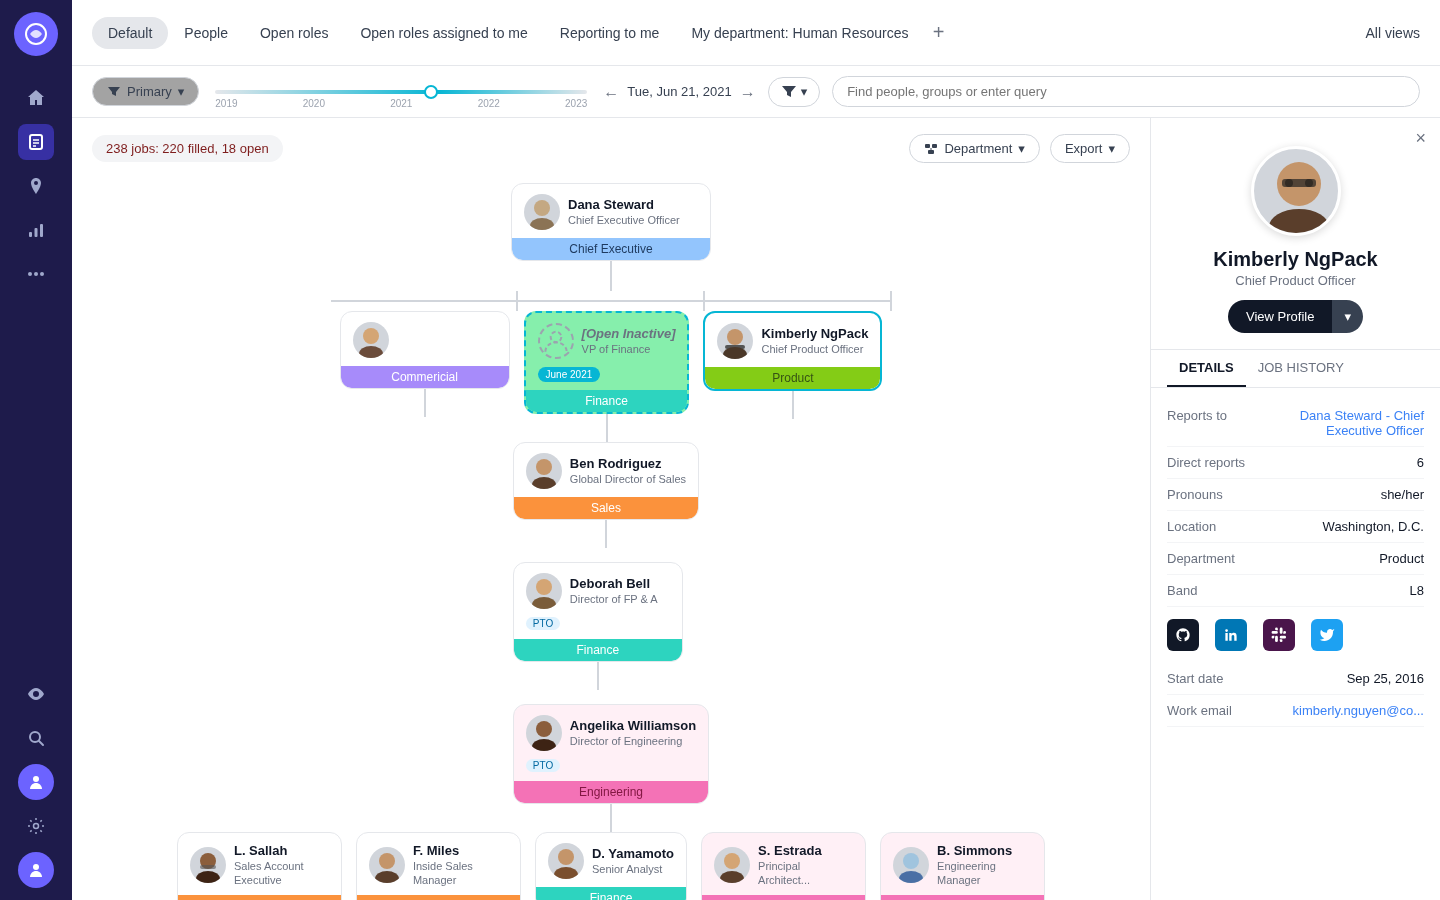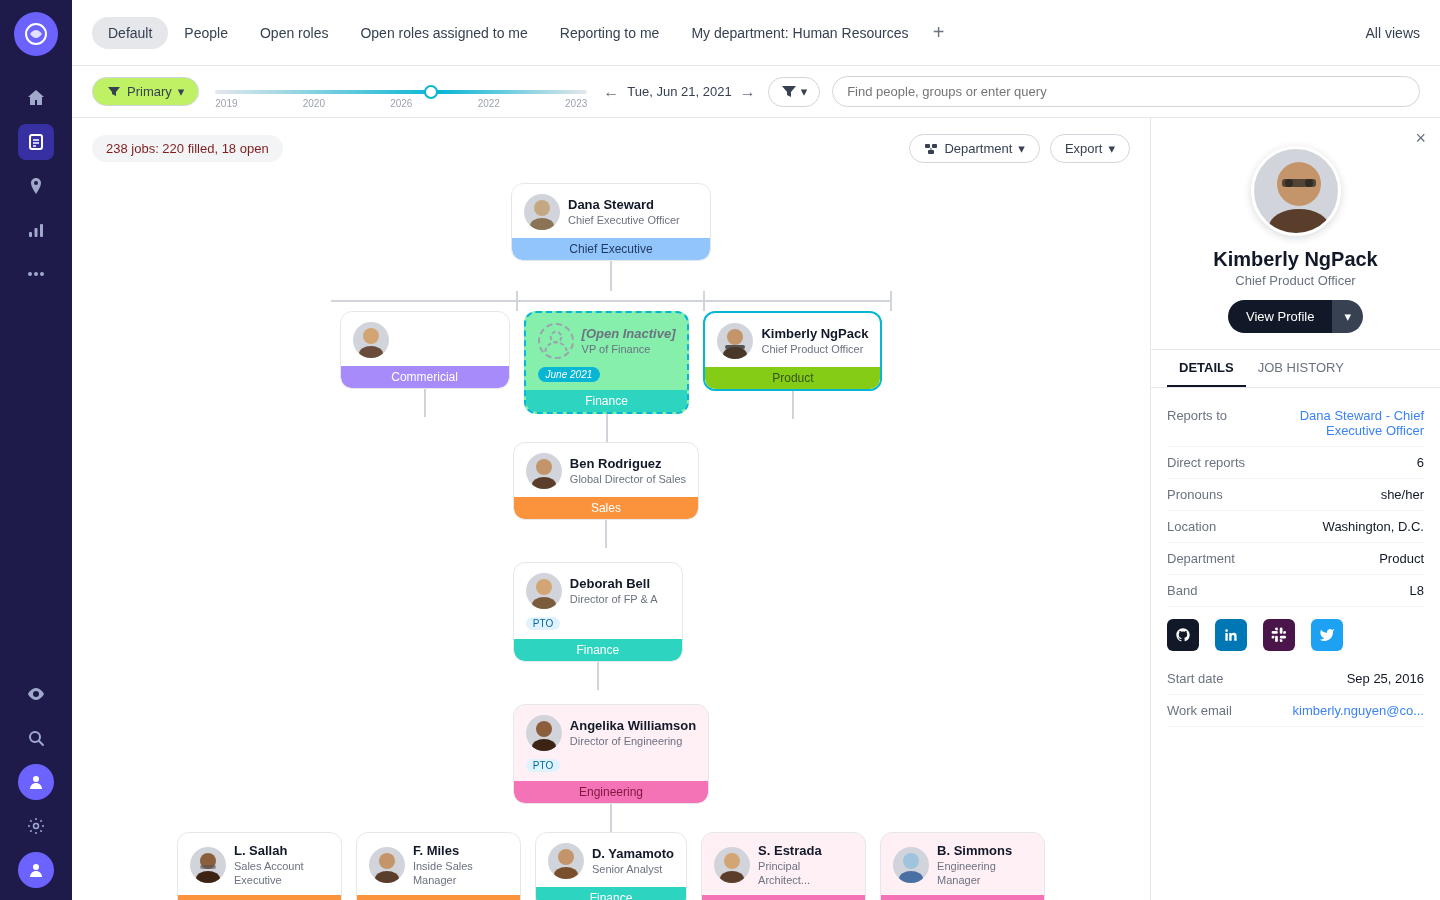--- a/index.html
+++ b/index.html
@@ -88,21 +88,21 @@
       gap: 12px;
       border-bottom: 1px solid #e5e7eb;
       background: #fff;
       flex-shrink: 0;
     }
     .toolbar-btn {
       display: flex; align-items: center; gap: 6px;
       padding: 6px 14px;
       border: 1px solid #d1d5db;
       border-radius: 20px;
-      background: #bef264;
+      background: #a3a3a3;
       font-size: 13px;
       cursor: pointer;
       color: #374151;
     }
     .timeline-container {
       display: flex; align-items: center; gap: 4px;
       flex: 0 0 380px;
       padding: 0 4px;
     }
     .timeline-track {
@@ -477,21 +477,21 @@
     </button>
 
     <div class="timeline-container">
       <div class="timeline-wrapper">
         <div class="timeline-track">
           <div class="timeline-thumb"></div>
         </div>
         <div class="timeline-labels">
           <span>2019</span>
           <span>2020</span>
-          <span>2026</span>
+          <span>2021</span>
           <span>2022</span>
           <span>2023</span>
         </div>
       </div>
     </div>
 
     <div class="date-nav">
       <span class="date-arrow">←</span>
       <span>Tue, Jun 21, 2021</span>
       <span class="date-arrow">→</span>
@@ -588,21 +588,21 @@
                         <circle cx="12" cy="9" r="4" stroke="#9ca3af" stroke-width="1.5" stroke-dasharray="3 2"></circle>
                         <path d="M4 20c0-4 3.58-7 8-7s8 3 8 7" stroke="#9ca3af" stroke-width="1.5" stroke-dasharray="3 2"></path>
                       </svg>
                     </div>
                     <div>
                       <div class="node-name" style="font-style:italic;color:#6b7280;">[Open Inactive]</div>
                       <div class="node-title">VP of Finance</div>
                     </div>
                   </div>
                   <div>
-                    <span class="node-badge" style="background:#06b6d4;font-style:italic;">June 2021</span>
+                    <span class="node-badge" style="background:#06b6d4;">June 2021</span>
                   </div>
                   <div class="node-dept-bar" style="background:#2dd4bf;">Finance</div>
                 </div>
                 <div class="vert-line" style="height:28px;"></div>
               </div>
 
               <div class="node-wrapper">
                 <div class="node-card selected" style="min-width:175px;max-width:195px;border-color:#06b6d4;">
                   <div class="node-header">
                     <div class="node-avatar">

